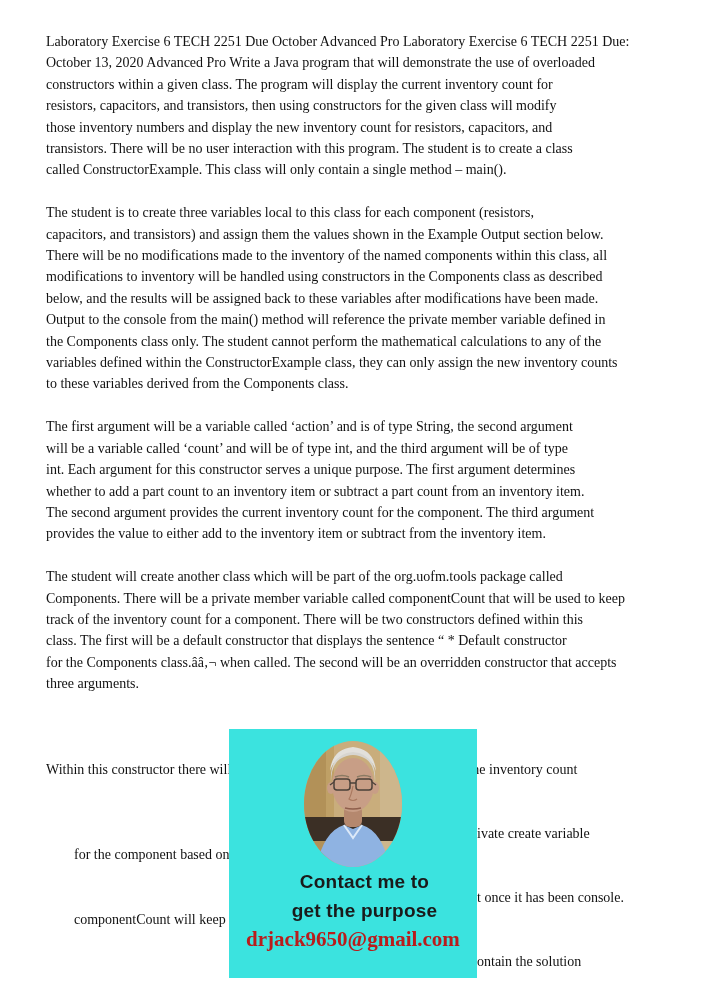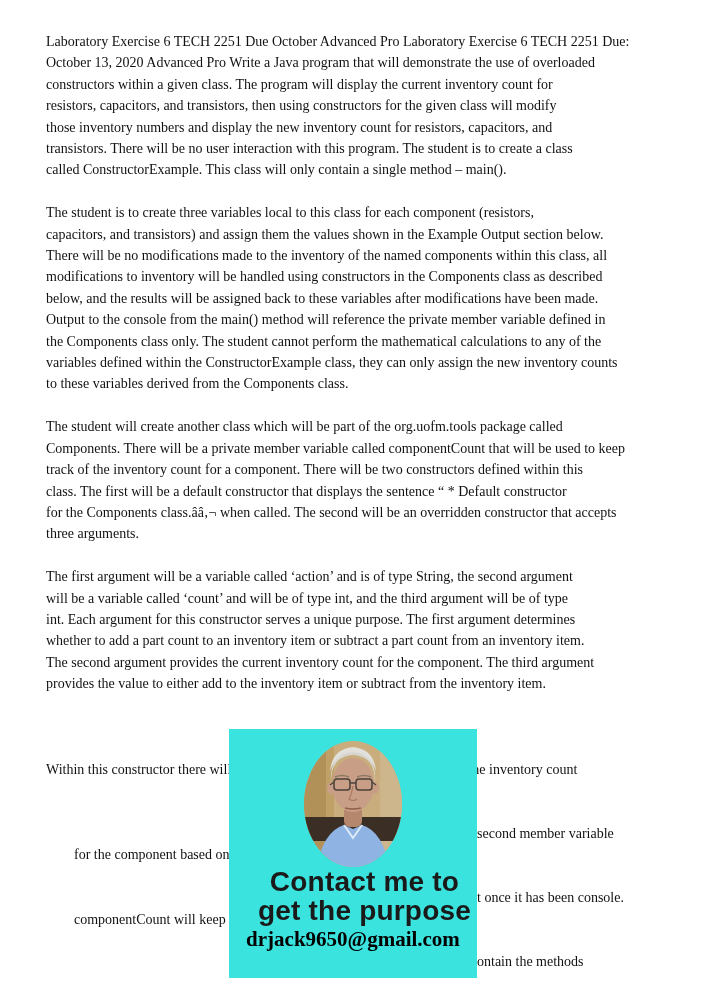--- a/index.html
+++ b/index.html
@@ -42,32 +42,32 @@
     text-align:center;
   }
   .photo{
     display:block;
     margin:12px auto 0 auto;
   }
   .ad-heading{
     margin-top:0;
     font-family:"Liberation Sans","DejaVu Sans",sans-serif;
     font-weight:bold;
-    font-size:28px;
+    font-size:19px;
     line-height:29px;
     color:#1A1A1A;
     letter-spacing:0.2px;
     margin-left:23px;
   }
   .ad-email{
     font-family:"Liberation Serif","DejaVu Serif",serif;
     font-weight:bold;
     font-size:21px;
     line-height:29px;
-    color:#000000;
+    color:#b91c1c;
   }
 </style>
 </head>
 <body>
 
 <div class="page">
 
   <div class="textcol">
 
     <div class="para">Laboratory Exercise 6 TECH 2251 Due October Advanced Pro Laboratory Exercise 6 TECH 2251 Due:
@@ -81,46 +81,46 @@
     <div class="para">The student is to create three variables local to this class for each component (resistors,
 capacitors, and transistors) and assign them the values shown in the Example Output section below.
 There will be no modifications made to the inventory of the named components within this class, all
 modifications to inventory will be handled using constructors in the Components class as described
 below, and the results will be assigned back to these variables after modifications have been made.
 Output to the console from the main() method will reference the private member variable defined in
 the Components class only. The student cannot perform the mathematical calculations to any of the
 variables defined within the ConstructorExample class, they can only assign the new inventory counts
 to these variables derived from the Components class.</div>
 
+    <div class="para">The first argument will be a variable called ‘action’ and is of type String, the second argument
+will be a variable called ‘count’ and will be of type int, and the third argument will be of type
+int. Each argument for this constructor serves a unique purpose. The first argument determines
+whether to add a part count to an inventory item or subtract a part count from an inventory item.
+The second argument provides the current inventory count for the component. The third argument
+provides the value to either add to the inventory item or subtract from the inventory item.</div>
+
     <div class="para">The student will create another class which will be part of the org.uofm.tools package called
 Components. There will be a private member variable called componentCount that will be used to keep
 track of the inventory count for a component. There will be two constructors defined within this
 class. The first will be a default constructor that displays the sentence “ * Default constructor
 for the Components class.ââ‚¬ when called. The second will be an overridden constructor that accepts
 three arguments.</div>
 
-    <div class="para">The first argument will be a variable called ‘action’ and is of type String, the second argument
-will be a variable called ‘count’ and will be of type int, and the third argument will be of type
-int. Each argument for this constructor serves a unique purpose. The first argument determines
-whether to add a part count to an inventory item or subtract a part count from an inventory item.
-The second argument provides the current inventory count for the component. The third argument
-provides the value to either add to the inventory item or subtract from the inventory item.</div>
-
     <div class="para">
       <div class="docline">Within this constructor there will be logic that will handle modifications to the inventory count</div>
       <div class="docline">
         <span class="frag-left">for the component based on the action to be</span>
-        <span class="frag-right">second member variable</span>
+        <span class="frag-right">ivate create variable</span>
       </div>
       <div class="docline">
         <span class="frag-left">componentCount will keep track of the inventory</span>
         <span class="frag-right">t once it has been console.</span>
       </div>
       <div class="docline">
-        <span class="frag-right">ontain the methods</span>
+        <span class="frag-right">ontain the solution</span>
       </div>
       
       
     </div>
 
   </div>
 
   <div class="overlay">
 
     <svg class="photo" width="98" height="126" viewBox="0 0 98 126" aria-hidden="true">

